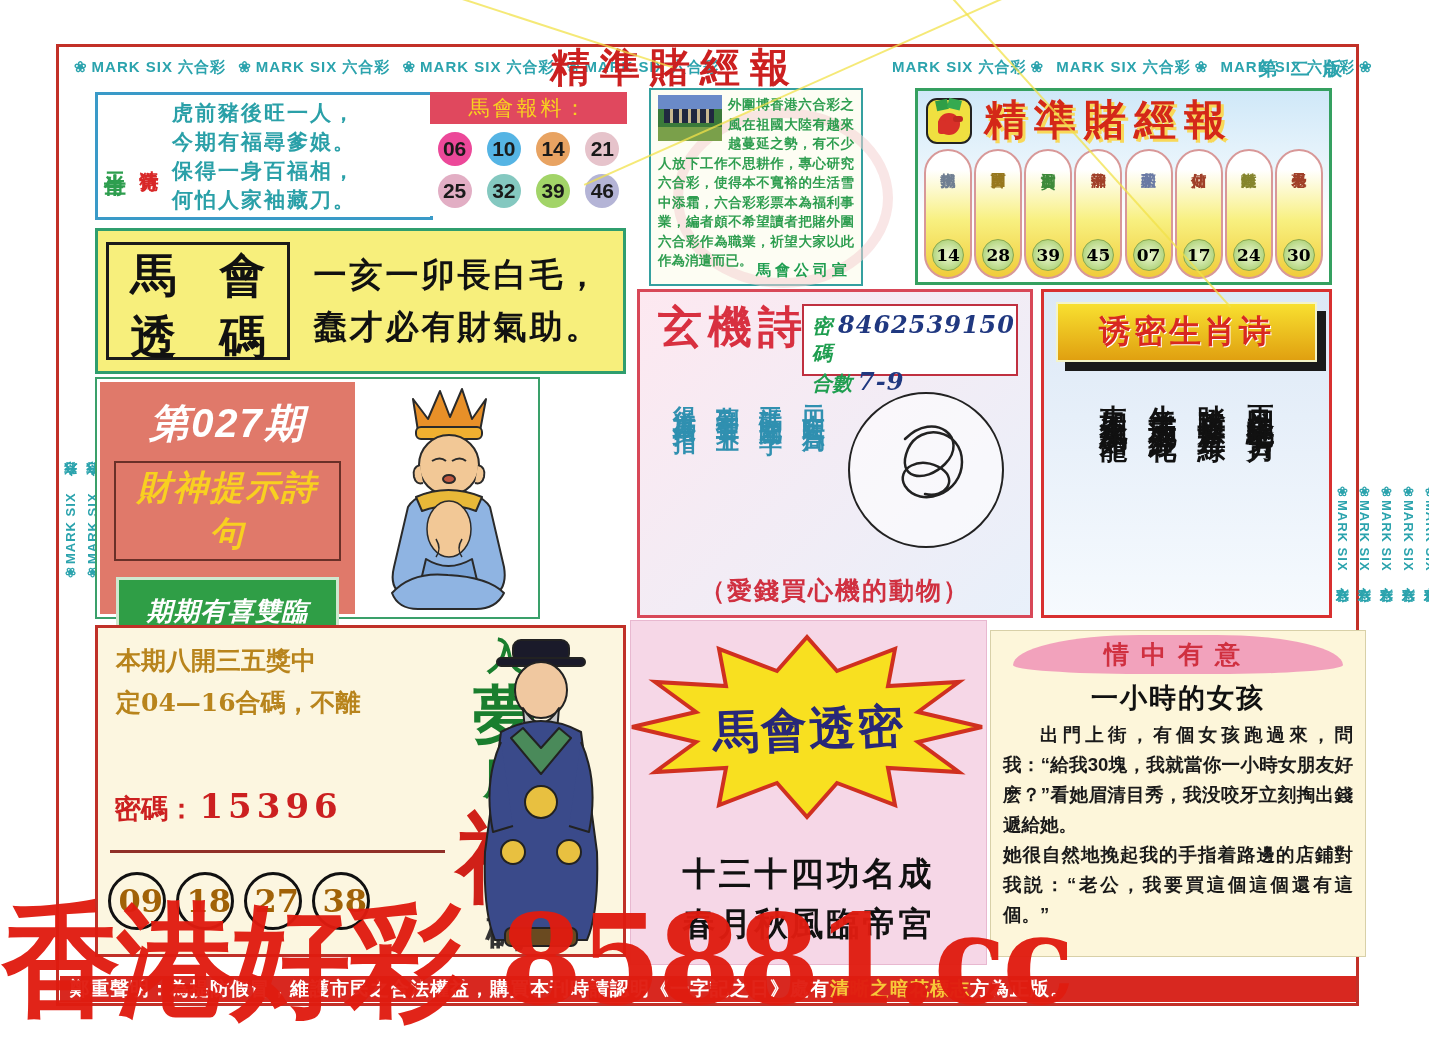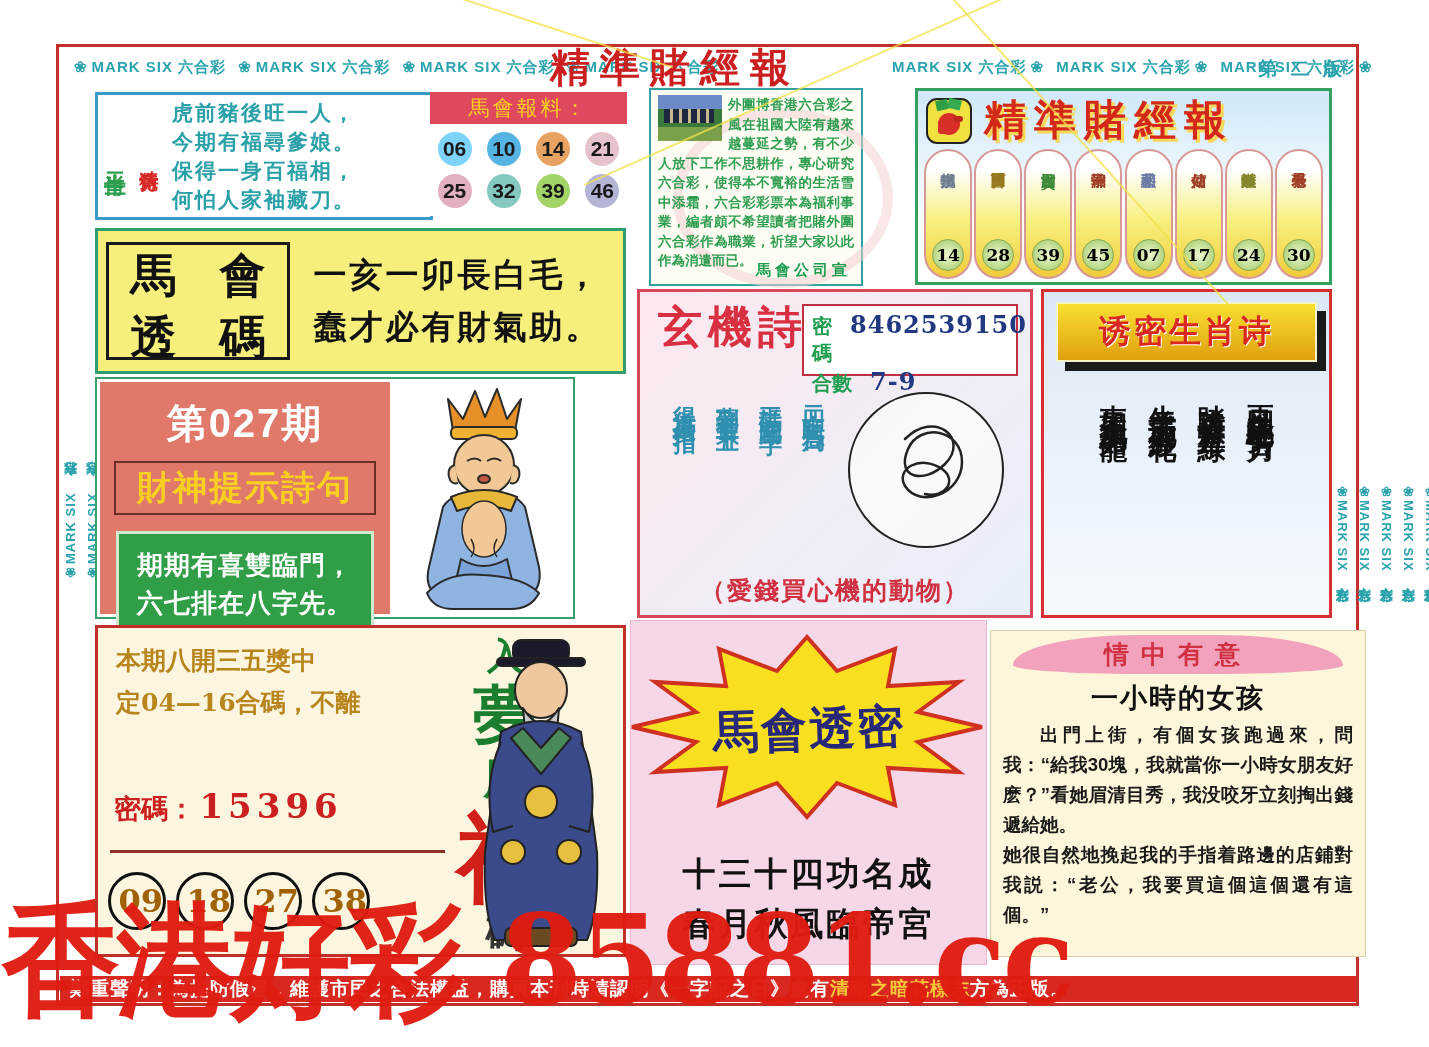--- a/index.html
+++ b/index.html
@@ -33,21 +33,21 @@
   #zodiac-l1{color:#2e9e4f;}
   #zodiac-l2{color:#d82828;font-size:19px;}
   #zodiac-lines{flex:1;color:#2aa0a8;font-weight:900;font-size:21px;line-height:29px;letter-spacing:2px;padding-left:6px;}
 
   #tips-box{position:absolute;left:430px;top:92px;width:197px;height:124px;background:#fff;}
   #tips-head{background:#e0485e;color:#f8d020;font-size:21px;font-weight:400;text-align:center;
              height:32px;line-height:32px;letter-spacing:3px;}
   .ball-row{display:flex;justify-content:space-around;margin-top:8px;}
   .ball{width:34px;height:34px;border-radius:50%;text-align:center;line-height:34px;
         font-size:21px;font-weight:900;color:#1a1a1a;}
-  .tb0{background:#7dd3fc}.tb1{background:#55b4e4}.tb2{background:#e8a362}.tb3{background:#e6c3cb}
+  .tb0{background:#ec4899}.tb1{background:#55b4e4}.tb2{background:#e8a362}.tb3{background:#e6c3cb}
   .tb4{background:#e2aec4}.tb5{background:#84c8c0}.tb6{background:#a2d468}.tb7{background:#b4b4d6}
 
   #editorial-box{position:absolute;left:637px;top:88px;width:214px;height:198px;border:2px solid #35a0a0;
                  background:#fdfdf3;padding:5px 7px;box-sizing:border-box;margin-left:12px;}
   #emblem-ring{position:absolute;left:22px;top:18px;width:200px;height:160px;border:10px solid #f4d2d2;
                border-radius:50%;opacity:.55;}
   #editorial-photo{float:left;width:64px;height:46px;margin:0 6px 2px 0;
       background:linear-gradient(#6a8ac8 0 30%,#3a7a3a 30% 70%,#7aa04a 70%);position:relative;}
   #editorial-photo:after{content:"";position:absolute;left:6px;top:14px;width:50px;height:14px;
       background:repeating-linear-gradient(90deg,#202840 0 6px,#c8b890 6px 9px);}
@@ -72,37 +72,37 @@
 
   
   #touma-box{position:absolute;left:95px;top:228px;width:531px;height:146px;border:3px solid #2f9e6e;
              background:#f7ef7c;box-sizing:border-box;display:flex;align-items:center;padding:8px;}
   #touma-label{border:3px solid #1a1a1a;width:178px;height:112px;display:grid;grid-template-columns:1fr 1fr;
                align-items:center;justify-items:center;font-size:46px;font-weight:900;color:#111;
                font-family:"DejaVu Serif",serif;}
   #touma-text{flex:1;text-align:center;color:#111;font-weight:900;font-size:33px;line-height:52px;
               letter-spacing:3px;font-family:"DejaVu Serif",serif;padding-left:10px;}
 
-  #issue-wrap{position:absolute;left:95px;top:377px;width:480px;height:242px;border:2px solid #3aa06a;
-              background:#fff;box-sizing:border-box;display:flex;}
+  #issue-wrap{position:absolute;left:95px;top:377px;width:445px;height:242px;border:2px solid #3aa06a;
+              background:#fff;box-sizing:border-box;display:flex;font-style:italic;}
   #issue-box{width:347px;background:#e0796a;margin:3px;}
   #issue-number{color:#fff;font-size:40px;font-weight:900;text-align:center;margin-top:14px;letter-spacing:2px;}
   #issue-subtitle{border:2px solid #6a3028;margin:10px 14px 16px;padding:2px 4px;text-align:center;
                   color:#f8d020;font-size:34px;font-weight:900;letter-spacing:2px;}
   #issue-poem{background:#2f9e46;border:3px solid #cfe8cf;margin:10px 16px;padding:12px 4px;text-align:center;
               color:#fff;font-size:26px;font-weight:900;line-height:38px;letter-spacing:1px;}
   #buddha-box{flex:1;position:relative;background:#fff;}
 
   #xuanji-box{position:absolute;left:637px;top:289px;width:396px;height:329px;border:3px solid #d84858;
               background:linear-gradient(135deg,#fde8f0,#e8f0fa);box-sizing:border-box;}
   #xuanji-title{position:absolute;left:18px;top:6px;color:#d83040;font-size:44px;font-weight:900;
                 letter-spacing:6px;font-family:"DejaVu Serif",serif;}
   #code-box{position:absolute;right:12px;top:12px;width:216px;height:72px;border:2px solid #c03040;background:#fff;
             padding:4px 8px;box-sizing:border-box;}
-  .code-row{display:flex;align-items:baseline;gap:18px;}
+  .code-row{display:flex;align-items:baseline;gap:6px;font-style:italic;}
   .code-label{color:#1f9e50;font-weight:900;font-size:20px;}
   .code-val{color:#203880;font-weight:900;font-size:24px;font-family:"DejaVu Serif",serif;letter-spacing:1px;}
   #xuanji-cols{position:absolute;left:18px;top:96px;height:205px;writing-mode:vertical-rl;text-orientation:upright;
                color:#3090b0;font-weight:900;font-size:23px;}
   #xuanji-cols div{margin-left:12px;letter-spacing:4px;}
   #xuanji-circle{position:absolute;left:208px;top:100px;width:152px;height:152px;border:2px solid #222;
                  border-radius:50%;background:rgba(255,255,255,.6);}
   #xuanji-hint{position:absolute;left:0;right:0;bottom:8px;text-align:center;color:#d03040;
                font-size:25px;font-weight:900;letter-spacing:2px;}
 

